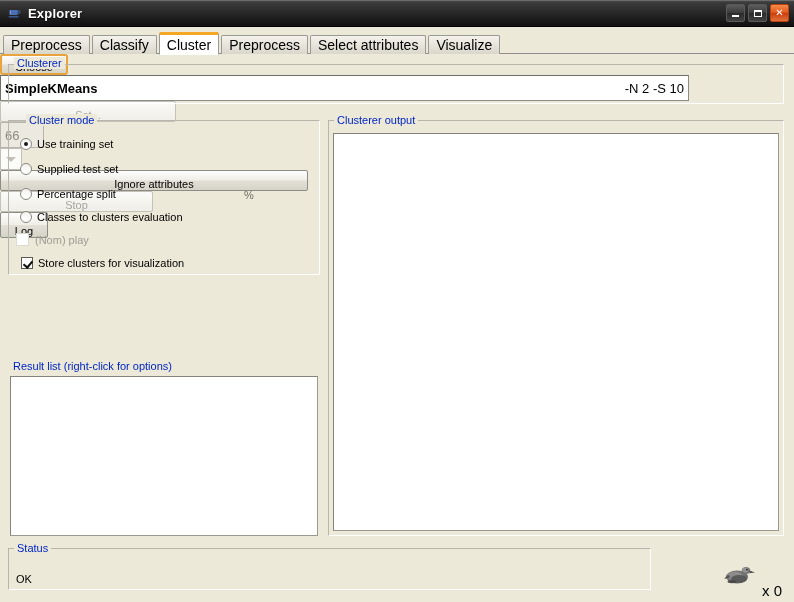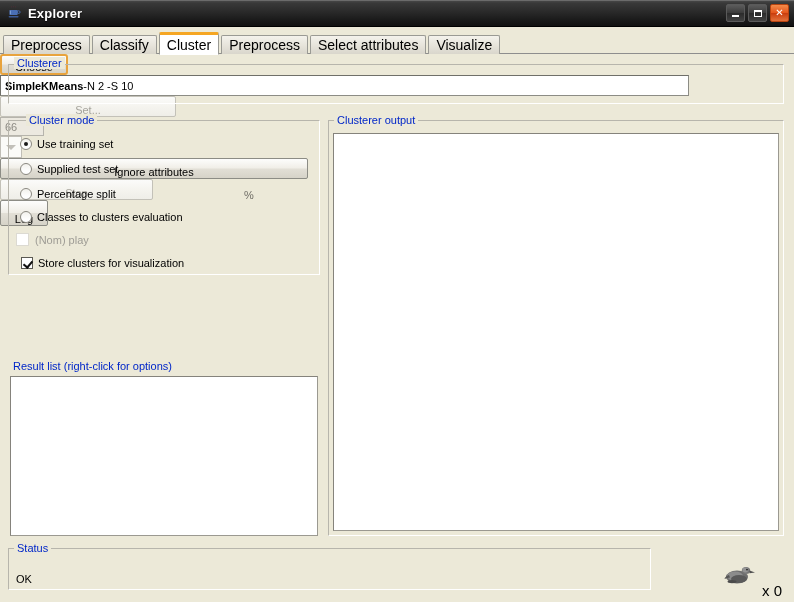--- a/index.html
+++ b/index.html
@@ -197,24 +197,25 @@
 
   
   .textfield {
     box-sizing: border-box;
     background: #ffffff;
     border: 1px solid #8c8c85;
     border-top-color: #6f6f69;
     border-left-color: #6f6f69;
     display: flex;
     align-items: center;
-    padding: 4px 4px;
-    font-size: 11px;
+    padding: 12px 4px;
+    font-size: 13px;
     overflow: hidden;
     white-space: nowrap;
+    justify-content: space-between;
   }
   .textfield.disabled {
     background: #ece9e0;
     color: #8d8b84;
     border: 1px solid #b6b4ac;
   }
 
   .whitebox {
     box-sizing: border-box;
     background: #ffffff;

